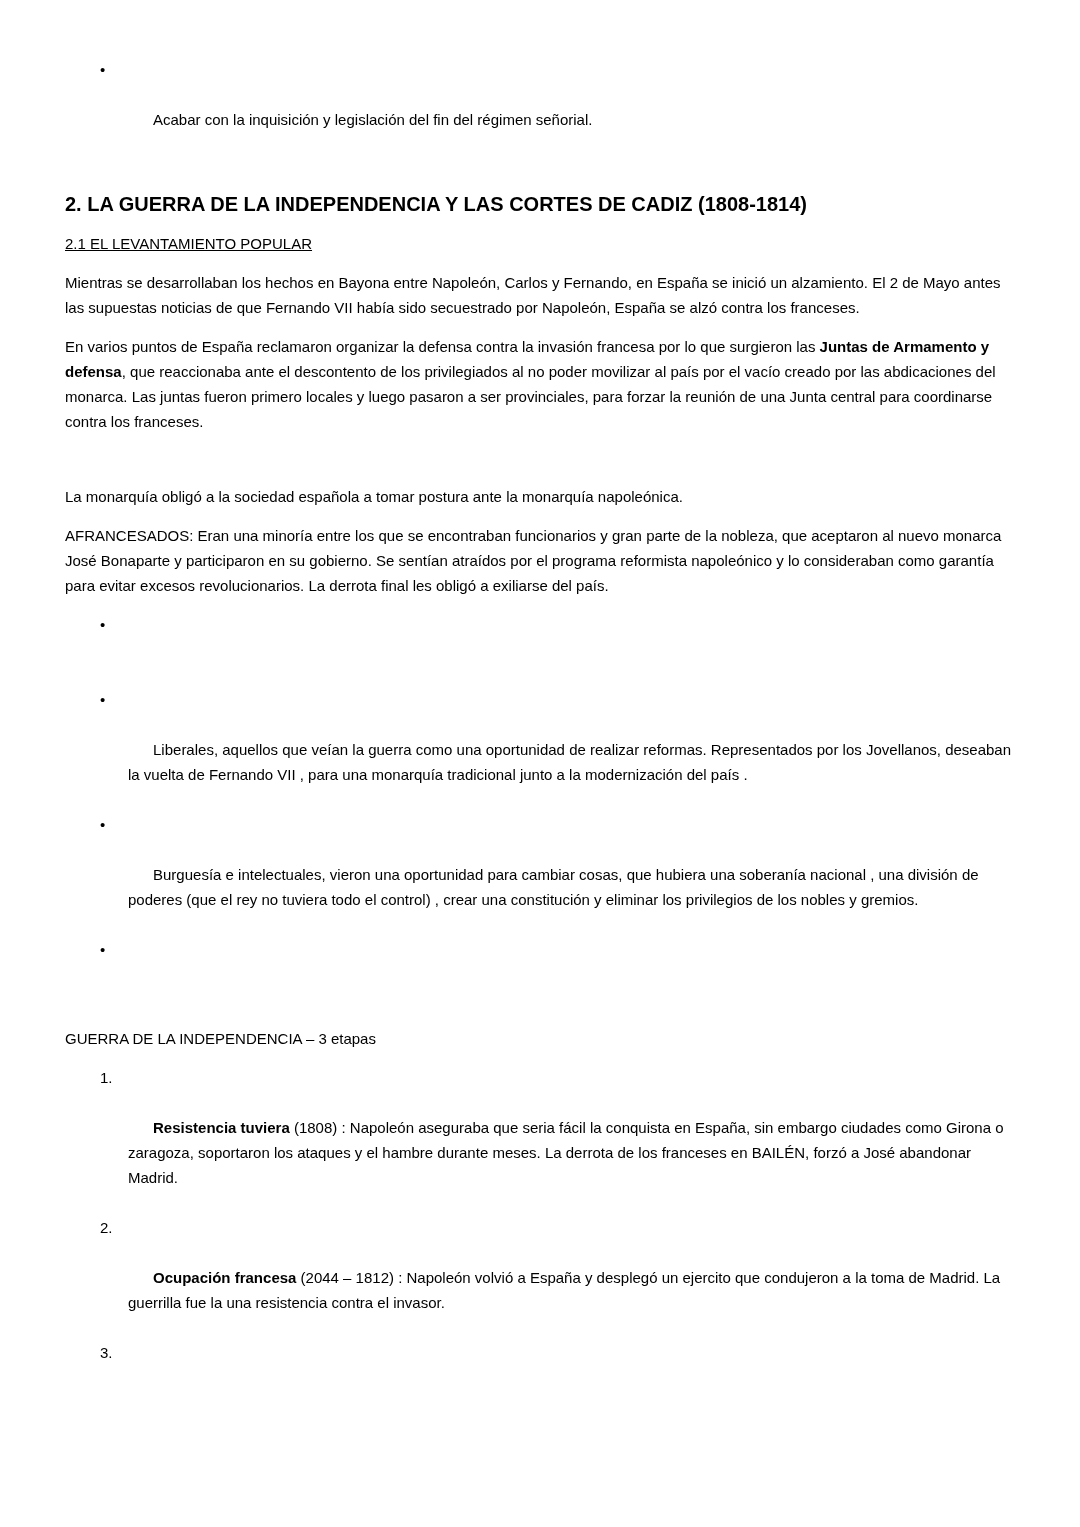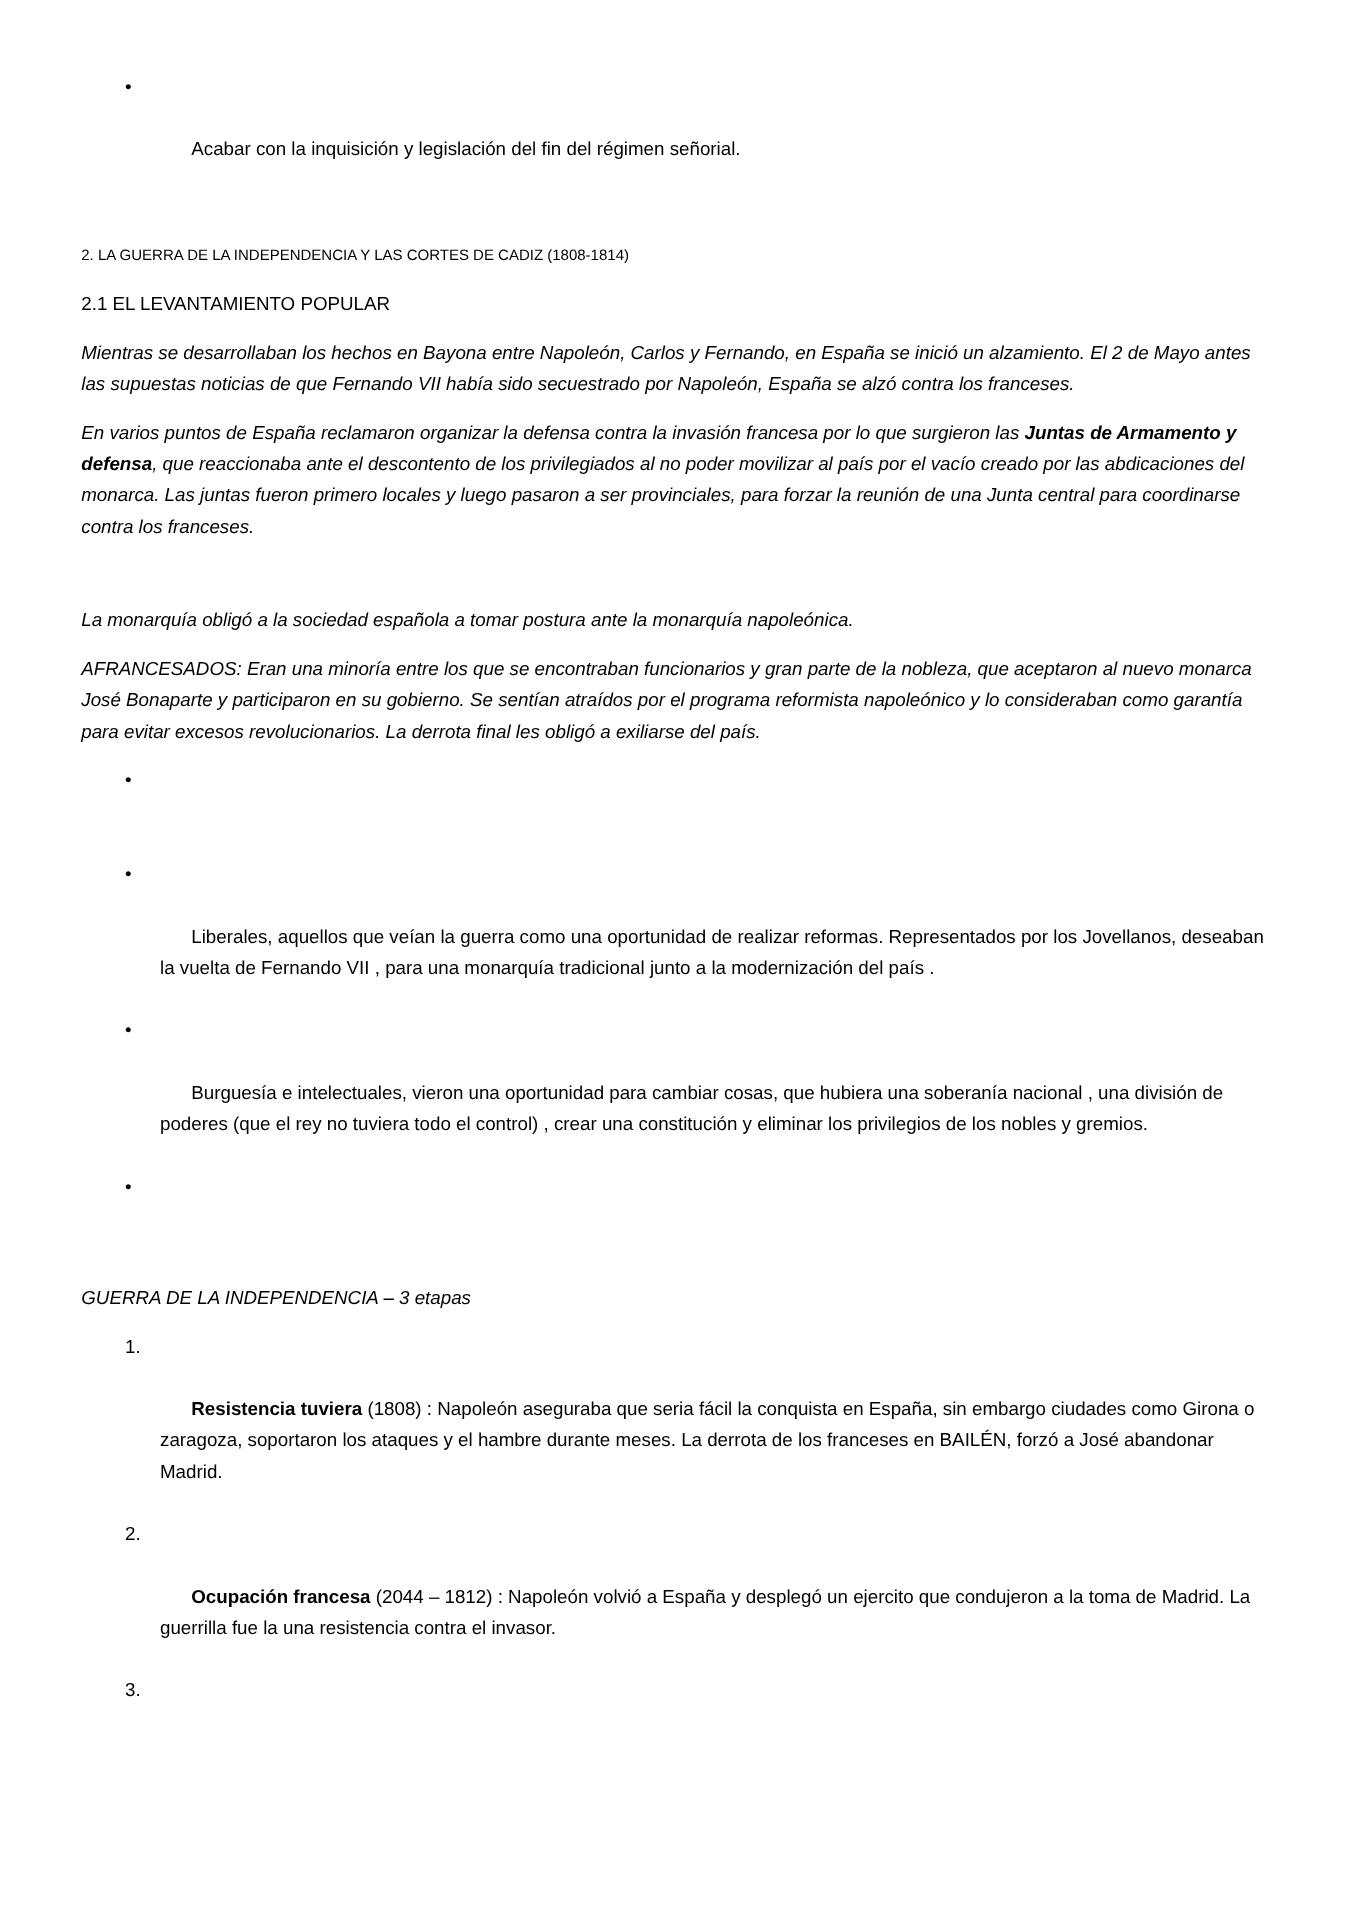--- a/index.html
+++ b/index.html
@@ -18,35 +18,35 @@
   }
   .page {
     padding: 57px 64px 0 65px;
     box-sizing: border-box;
     width: 1080px;
     height: 1527px;
   }
   .para {
     margin: 0 0 14px 0;
     white-space: pre-wrap;
-    font-style: italic;
   }
   .doc-heading {
-    font-size: 12px;
-    font-weight: normal;
+    font-size: 20px;
+    font-weight: bold;
     line-height: 26px;
     margin: 34px 0 14px 0;
     white-space: pre-wrap;
   }
   .sub-heading {
     font-size: 15px;
     font-weight: normal;
     line-height: 25px;
     margin: 0 0 14px 0;
     white-space: pre-wrap;
+    text-decoration: underline;
   }
   .spacer-a { height: 36px; }
   ul.doc-list, ol.doc-list {
     list-style: none;
     margin: 0 0 14px 0;
     padding: 0;
   }
   .doc-list li {
     position: relative;
     padding-left: 63px;

